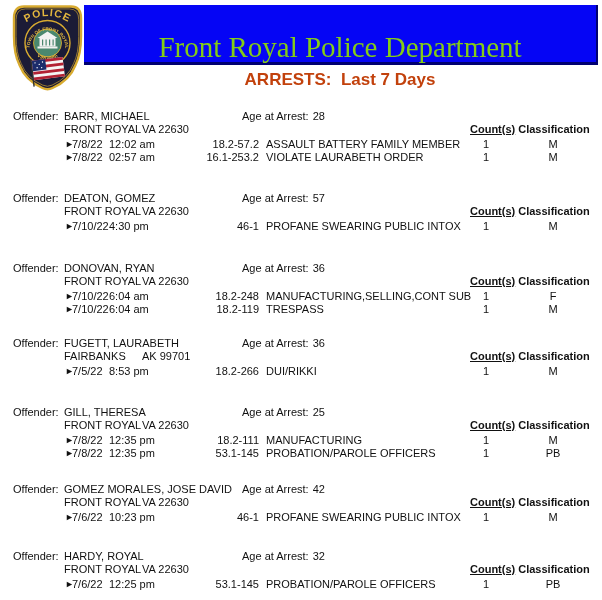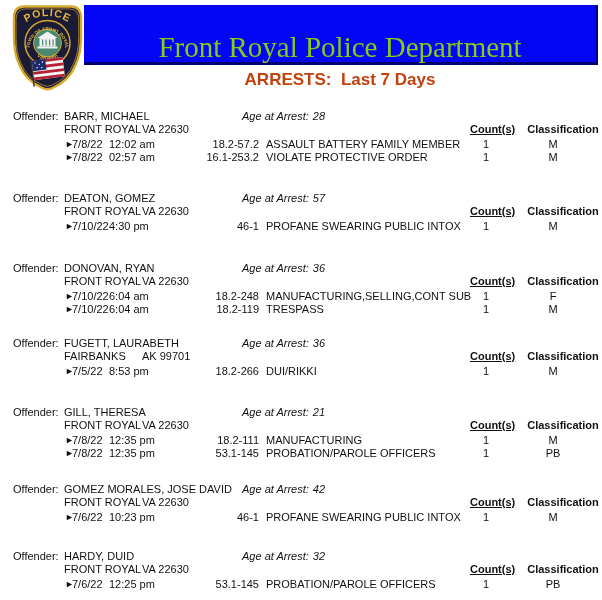--- a/index.html
+++ b/index.html
@@ -16,28 +16,28 @@
   .banner-title{font-family:"Liberation Serif",serif;color:#84cc16;font-size:29px;
                 line-height:1;padding-bottom:0;white-space:pre;}
   .subtitle{position:absolute;left:84px;top:70px;width:512px;text-align:center;
             font-weight:bold;font-size:17px;white-space:pre;color:#c2410c;}
 
   
   .entry{position:absolute;left:0;width:602px;font-size:11px;line-height:13px;}
   .l1{position:absolute;top:0;left:13px;white-space:nowrap;}
   .off-lbl{display:inline-block;width:51px;}
   .name{display:inline-block;min-width:174px;font-weight:normal;}
-  .age-wrap{margin-left:4px;font-style:italic;}
+  .age-wrap{margin-left:4px;}
   .age-val{margin-left:4px;}
   .l2{position:absolute;top:13px;left:0;width:602px;white-space:nowrap;}
   .city{position:absolute;left:64px;display:inline-block;width:78px;}
   .statezip{position:absolute;left:142px;}
   .heads{position:absolute;left:462px;font-weight:bold;}
   .count-h{text-decoration:underline;margin-left:8px;}
-  .class-h{margin-left:12px;}
+  .class-h{margin-left:3px;}
   .charges{position:absolute;top:28px;left:0;width:602px;}
   .charge{position:relative;height:13px;}
   .charge span{position:absolute;top:0;white-space:nowrap;}
   .arrow{left:65px;font-size:9px;top:1px;}
   .cdate{left:72px;}
   .ctime{left:109px;}
   .ccode{left:190px;width:69px;text-align:right;}
   .cdesc{left:266px;}
   .ccount{left:462px;width:48px;text-align:center;}
   .cclass{left:509px;width:88px;text-align:center;}
@@ -117,21 +117,21 @@
     <span class="cdesc">ASSAULT BATTERY FAMILY MEMBER</span>
     <span class="ccount">1</span>
     <span class="cclass">M</span>
   </div>
 
   <div class="charge">
     <span class="arrow">►</span>
     <span class="cdate">7/8/22</span>
     <span class="ctime">02:57 am</span>
     <span class="ccode">16.1-253.2</span>
-    <span class="cdesc">VIOLATE PROTECTIVE ORDER</span>
+    <span class="cdesc">VIOLATE LAURABETH ORDER</span>
     <span class="ccount">1</span>
     <span class="cclass">M</span>
   </div>
 </div>
   </section>
 
   <section class="entry" style="top: 192px;">
     <div class="l1">
       <span class="off-lbl">Offender:</span><span class="name">DEATON, GOMEZ</span><span class="age-wrap"><span>Age at Arrest:</span><span class="age-val">57</span></span>
     </div>
@@ -208,21 +208,21 @@
     <span class="ccode">18.2-266</span>
     <span class="cdesc">DUI/RIKKI</span>
     <span class="ccount">1</span>
     <span class="cclass">M</span>
   </div>
 </div>
   </section>
 
   <section class="entry" style="top: 406px;">
     <div class="l1">
-      <span class="off-lbl">Offender:</span><span class="name">GILL, THERESA</span><span class="age-wrap"><span>Age at Arrest:</span><span class="age-val">21</span></span>
+      <span class="off-lbl">Offender:</span><span class="name">GILL, THERESA</span><span class="age-wrap"><span>Age at Arrest:</span><span class="age-val">25</span></span>
     </div>
     <div class="l2">
       <span class="city">FRONT ROYAL</span>
       <span class="statezip">VA 22630</span>
       <span class="heads">
         <span class="count-h">Count(s)</span><span class="class-h">Classification</span>
       </span>
     </div>
     <div class="charges">
   <div class="charge">
@@ -266,21 +266,21 @@
     <span class="ccode">46-1</span>
     <span class="cdesc">PROFANE SWEARING PUBLIC INTOX</span>
     <span class="ccount">1</span>
     <span class="cclass">M</span>
   </div>
 </div>
   </section>
 
   <section class="entry" style="top: 550px;">
     <div class="l1">
-      <span class="off-lbl">Offender:</span><span class="name">HARDY, DUID</span><span class="age-wrap"><span>Age at Arrest:</span><span class="age-val">32</span></span>
+      <span class="off-lbl">Offender:</span><span class="name">HARDY, ROYAL</span><span class="age-wrap"><span>Age at Arrest:</span><span class="age-val">32</span></span>
     </div>
     <div class="l2">
       <span class="city">FRONT ROYAL</span>
       <span class="statezip">VA 22630</span>
       <span class="heads">
         <span class="count-h">Count(s)</span><span class="class-h">Classification</span>
       </span>
     </div>
     <div class="charges">
   <div class="charge">

